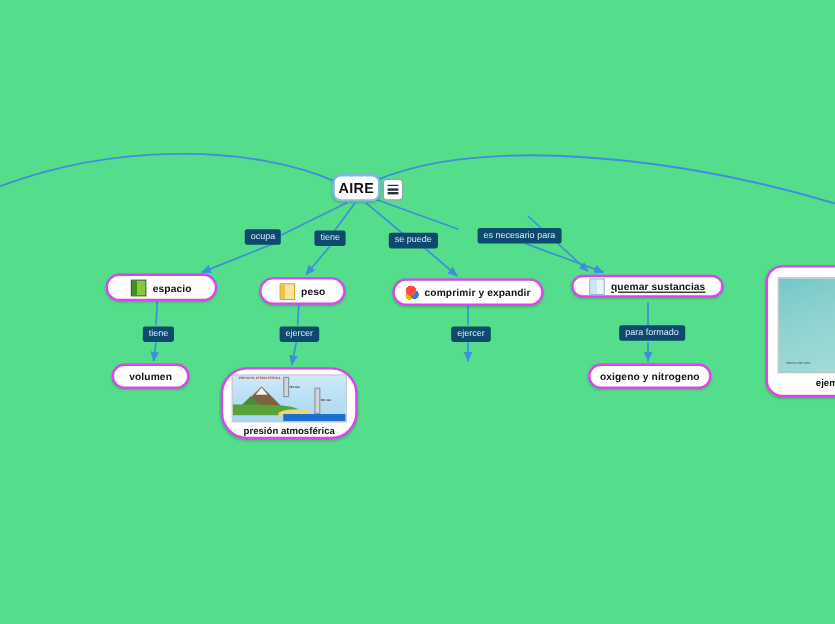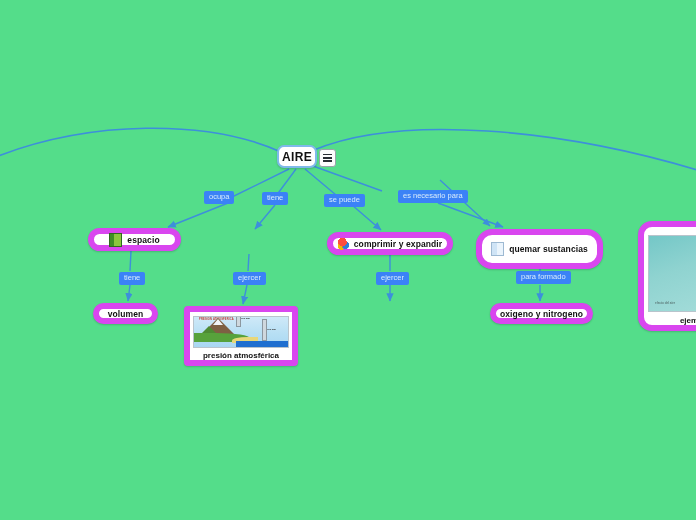--- a/index.html
+++ b/index.html
@@ -10,21 +10,21 @@
     overflow:hidden;
     position:relative;
   }
   #canvas{position:absolute;inset:0;width:696px;height:520px;}
   svg.edges{position:absolute;left:0;top:0;width:696px;height:520px;pointer-events:none;}
 
   
   .node{
     position:absolute;
     background:#ffffff;
-    border:6px solid #d946ef;
+    border:2px solid #d946ef;
     border-radius:16px;
     box-sizing:border-box;
     display:flex;
     align-items:center;
     justify-content:center;
     box-shadow:0 1px 2px rgba(0,0,0,.18);
     color:#111;
     font-weight:bold;
     white-space:nowrap;
   }
@@ -52,45 +52,45 @@
   #root-menu .bars i{
     position:absolute;left:0;width:9px;height:1.4px;background:#2a2f35;display:block;
   }
   #root-menu .bars i:nth-child(1){top:0;}
   #root-menu .bars i:nth-child(2){top:3.2px;}
   #root-menu .bars i:nth-child(3){top:6.4px;}
 
   
   .elabel{
     position:absolute;
-    background:#3b82f6;
+    background:#0c4a6e;
     color:#d9ecfb;
     font-size:7.5px;
     padding:2px 5px 3px 5px;
     border-radius:2px;
     white-space:nowrap;
     line-height:1;
   }
 
   
   #node-espacio{left:88px;top:228px;width:93px;height:23px;}
   #node-peso{left:216px;top:231px;width:72px;height:23px;}
   #node-comprimir{left:327px;top:232px;width:126px;height:23px;}
-  #node-quemar{left:476px;top:229px;width:127px;height:40px;}
+  #node-quemar{left:476px;top:229px;width:127px;height:19px;text-decoration:underline;}
 
   
   #node-volumen{left:93px;top:303px;width:65px;height:21px;}
   #node-presion-rec{left:317px;top:303px;width:148px;height:21px;}
   #node-oxigeno{left:490px;top:303px;width:103px;height:21px;}
 
   
   #node-presion-atm{
     left:184px;top:306px;width:114px;height:60px;
     flex-direction:column;justify-content:flex-start;
-    padding:4px 0 0 0;border-radius:4px;
+    padding:4px 0 0 0;border-radius:22px;
   }
   #node-presion-atm .thumb{
     width:94px;height:38px;border:1px solid #b9c4cc;position:relative;overflow:hidden;
     background:linear-gradient(#cfe9f8 0%, #b7dff4 55%, #a9d7f2 100%);
   }
   #node-presion-atm .cap{font-size:8px;font-weight:bold;margin-top:3px;color:#111;}
 
   
   .t-title{position:absolute;left:5px;top:1px;font-size:2.6px;color:#c0392b;font-weight:bold;letter-spacing:.2px;}
   .t-mtn{position:absolute;left:2px;bottom:7px;width:0;height:0;
@@ -194,20 +194,24 @@
   <div class="elabel" style="left:119px;top:272px;">tiene</div>
   <div class="elabel" style="left:233px;top:272px;">ejercer</div>
   <div class="elabel" style="left:376px;top:272px;">ejercer</div>
   <div class="elabel" style="left:516px;top:271px;">para formado</div>
 
   <div class="node" id="node-espacio">
     <span class="ico ico-espacio"></span>
     <span class="label">espacio</span>
   </div>
 
+  <div class="node" id="node-peso">
+    <span class="ico ico-peso"></span>
+    <span class="label">peso</span>
+  </div>
 
   <div class="node" id="node-comprimir">
     <span class="ico ico-comprimir"></span>
     <span class="label">comprimir y expandir</span>
   </div>
 
   <div class="node" id="node-quemar">
     <span class="ico ico-quemar"></span>
     <span class="label">quemar sustancias</span>
   </div>

